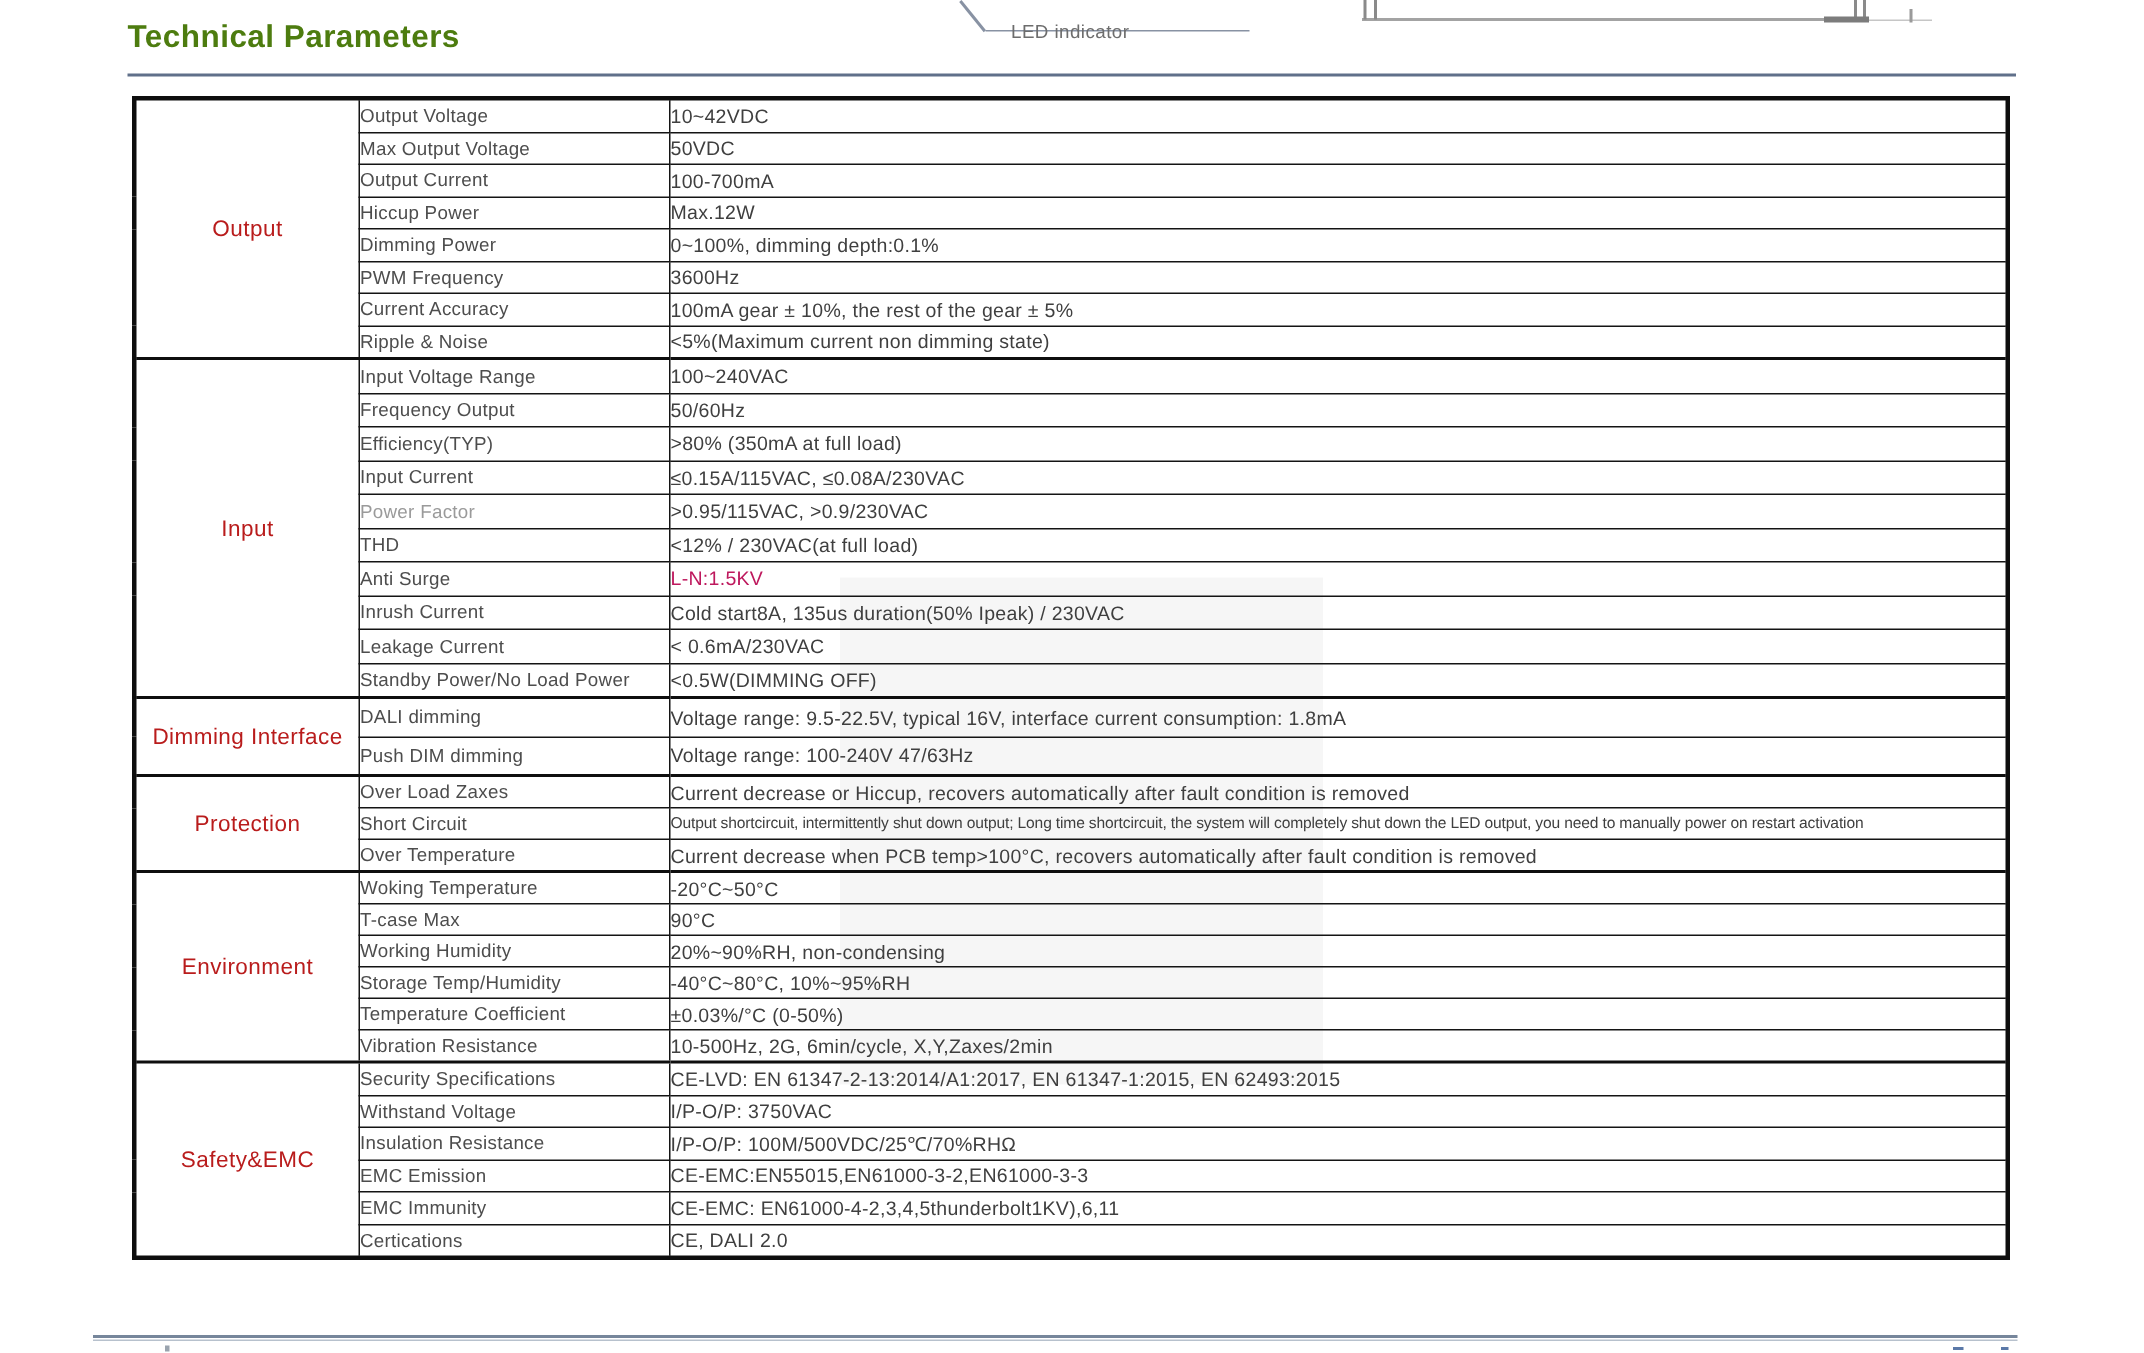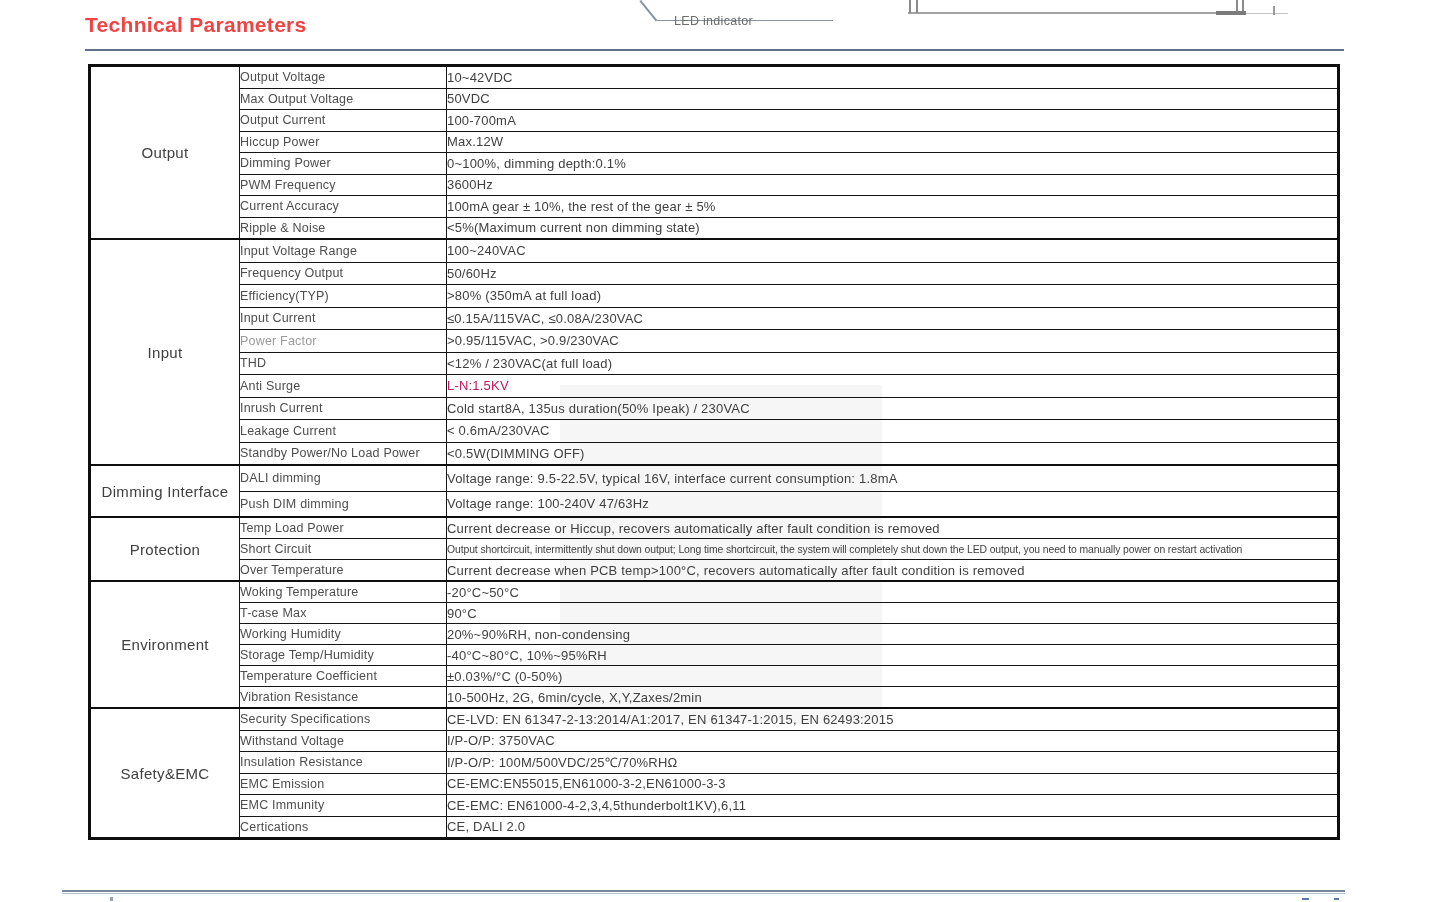--- a/index.html
+++ b/index.html
@@ -3,21 +3,21 @@
 <meta charset="utf-8">
 <style>
   html,body{margin:0;padding:0;background:#ffffff;}
   .page{
     position:relative;width:1429px;height:902px;overflow:hidden;background:#ffffff;
     font-family:"Liberation Sans",sans-serif;
   }
   
   .title{
     position:absolute;left:85px;top:13px;font-size:21px;font-weight:600;
-    color:#ef4444;letter-spacing:.3px;
+    color:#4d7c0f;letter-spacing:.3px;
   }
   .title-rule{position:absolute;left:85px;top:49px;width:1259px;height:2px;background:#60708a;}
   
   .callout-text{position:absolute;left:674px;top:14px;font-size:12.5px;color:#6d6d6d;letter-spacing:.3px;}
   .callout-diag{
     position:absolute;left:641px;top:0;width:26px;height:1.5px;background:#8892a3;
     transform-origin:0 0;transform:rotate(51deg);
   }
   .callout-underline{position:absolute;left:657px;top:19.5px;width:176px;height:1.5px;background:#8892a3;}
   
@@ -40,21 +40,21 @@
     position:absolute;left:88px;top:64px;width:1252px;z-index:1;
     border-collapse:collapse;table-layout:fixed;background:transparent;
   }
   table.spec{border:3px solid #0e0e0e;}
   table.spec td{
     border:1.5px solid #141414;padding:0;vertical-align:middle;
     background:transparent;overflow:hidden;
   }
   tr.sec-start td{border-top:2.5px solid #0e0e0e;margin-top:47px;}
   td.cat{
-    text-align:center;font-size:15px;color:#404040;letter-spacing:.3px;
+    text-align:center;font-size:15px;color:#b91c1c;letter-spacing:.3px;
   }
   td.param{
     padding-left:15px;font-size:12.5px;color:#4d4d4d;letter-spacing:.2px;white-space:nowrap;
   }
   td.value{
     padding-left:12px;font-size:13px;color:#3f3f3f;letter-spacing:.2px;white-space:nowrap;
   }
   td.param.muted{color:#9a9a9a;}
   td.value.muted{color:#be185d;}
   td.value.small{font-size:10.4px;letter-spacing:-.1px;margin-left:46px;}
@@ -182,21 +182,21 @@
           <td rowspan="2" class="cat">Dimming Interface</td>
           <td class="param">DALI dimming</td>
           <td class="value">Voltage range: 9.5-22.5V, typical 16V, interface current consumption: 1.8mA</td>
         </tr>
         <tr class="s2">
           <td class="param">Push DIM dimming</td>
           <td class="value">Voltage range: 100-240V 47/63Hz</td>
         </tr>
         <tr class="s3 sec-start">
           <td rowspan="3" class="cat">Protection</td>
-          <td class="param">Temp Load Power</td>
+          <td class="param">Over Load Zaxes</td>
           <td class="value">Current decrease or Hiccup, recovers automatically after fault condition is removed</td>
         </tr>
         <tr class="s3">
           <td class="param">Short Circuit</td>
           <td class="value small">Output shortcircuit, intermittently shut down output; Long time shortcircuit, the system will completely shut down the LED output, you need to manually power on restart activation</td>
         </tr>
         <tr class="s3">
           <td class="param">Over Temperature</td>
           <td class="value">Current decrease when PCB temp&gt;100°C, recovers automatically after fault condition is removed</td>
         </tr>

